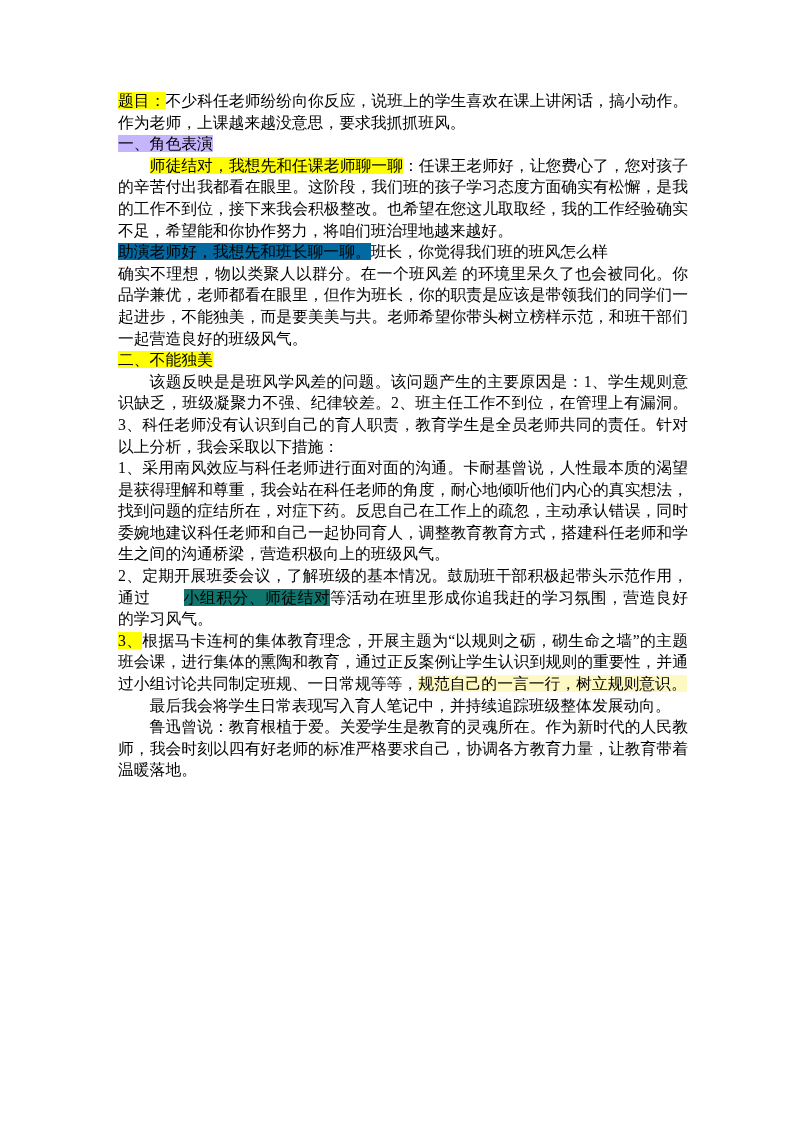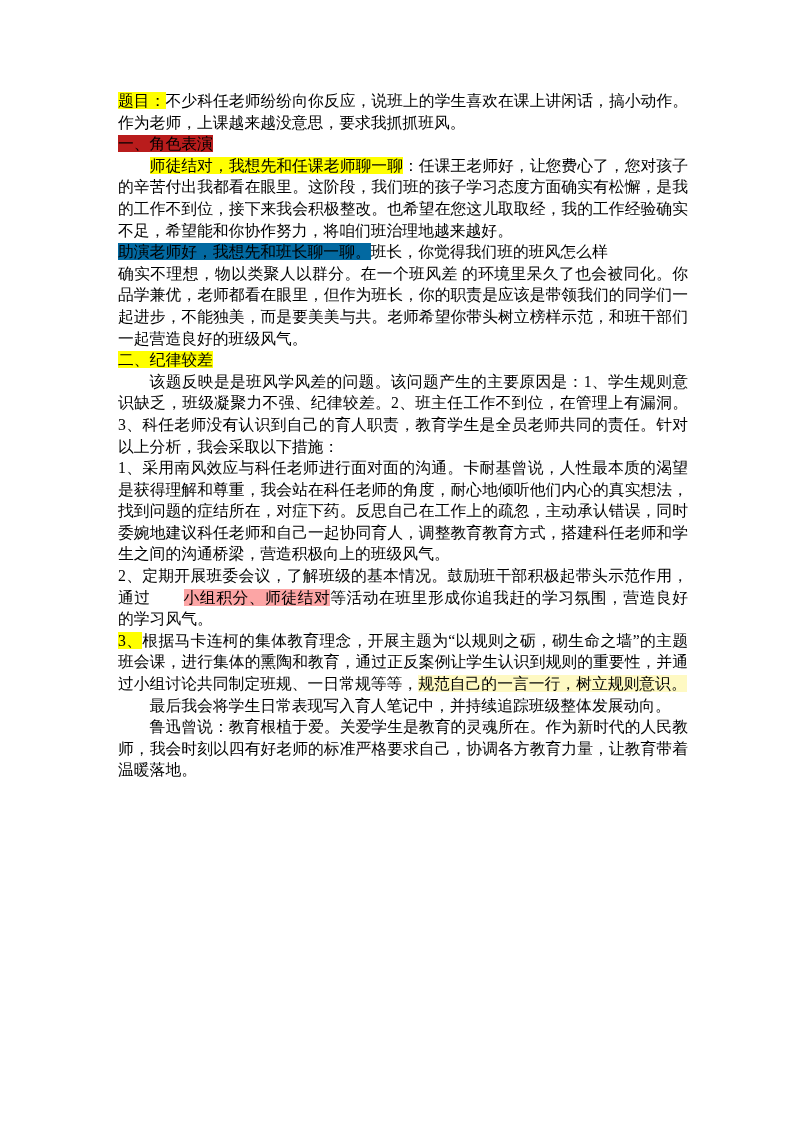--- a/index.html
+++ b/index.html
@@ -37,25 +37,25 @@
   .hl {
     background-color: #ffff00;
   }
 </style>
 </head>
 <body>
 
 <div class="page" style="background: rgb(255, 255, 255);">
   <div class="doc" id="doc" style="color: rgb(0, 0, 0);">
       <p><span class="hl" style="background-color: rgb(255, 255, 0);">题目：</span><span>不少科任老师纷纷向你反应，说班上的学生喜欢在课上讲闲话，搞小动作。作为老师，上课越来越没意思，要求我抓抓班风。</span></p>
-      <p><span class="hl" style="background-color: #b91c1c;">一、角色表演</span></p>
+      <p><span class="hl" style="background-color: #c4b5fd;">一、角色表演</span></p>
       <p class="indent"><span class="hl" style="background-color: rgb(255, 255, 0);">师徒结对，我想先和任课老师聊一聊</span><span>：任课王老师好，让您费心了，您对孩子的辛苦付出我都看在眼里。这阶段，我们班的孩子学习态度方面确实有松懈，是我的工作不到位，接下来我会积极整改。也希望在您这儿取取经，我的工作经验确实不足，希望能和你协作努力，将咱们班治理地越来越好。</span></p>
       <p><span class="hl" style="background-color: #0369a1;">助演老师好，我想先和班长聊一聊。</span><span>班长，你觉得我们班的班风怎么样</span></p>
       <p><span>确实不理想，物以类聚人以群分。在一个班风差 的环境里呆久了也会被同化。你品学兼优，老师都看在眼里，但作为班长，你的职责是应该是带领我们的同学们一起进步，不能独美，而是要美美与共。老师希望你带头树立榜样示范，和班干部们一起营造良好的班级风气。</span></p>
-      <p><span class="hl" style="background-color: rgb(255, 255, 0);">二、纪律较差</span></p>
+      <p><span class="hl" style="background-color: rgb(255, 255, 0);">二、不能独美</span></p>
       <p class="indent"><span>该题反映是是班风学风差的问题。该问题产生的主要原因是：1、学生规则意识缺乏，班级凝聚力不强、纪律较差。2、班主任工作不到位，在管理上有漏洞。3、科任老师没有认识到自己的育人职责，教育学生是全员老师共同的责任。针对以上分析，我会采取以下措施：</span></p>
       <p><span>1、采用南风效应与科任老师进行面对面的沟通。卡耐基曾说，人性最本质的渴望是获得理解和尊重，我会站在科任老师的角度，耐心地倾听他们内心的真实想法，找到问题的症结所在，对症下药。反思自己在工作上的疏忽，主动承认错误，同时委婉地建议科任老师和自己一起协同育人，调整教育教育方式，搭建科任老师和学生之间的沟通桥梁，营造积极向上的班级风气。</span></p>
-      <p><span>2、定期开展班委会议，了解班级的基本情况。鼓励班干部积极起带头示范作用，通过</span><span class="hl" style="background-color: #fca5a5; margin-left: 33px;">小组积分、师徒结对</span><span>等活动在班里形成你追我赶的学习氛围，营造良好的学习风气。</span></p>
+      <p><span>2、定期开展班委会议，了解班级的基本情况。鼓励班干部积极起带头示范作用，通过</span><span class="hl" style="background-color: #0f766e; margin-left: 33px;">小组积分、师徒结对</span><span>等活动在班里形成你追我赶的学习氛围，营造良好的学习风气。</span></p>
       <p><span class="hl" style="background-color: rgb(255, 255, 0);">3、</span><span>根据马卡连柯的集体教育理念，开展主题为“以规则之砺，砌生命之墙”的主题班会课，进行集体的熏陶和教育，通过正反案例让学生认识到规则的重要性，并通过小组讨论共同制定班规、一日常规等等，</span><span class="hl" style="background-color: #fef9c3;">规范自己的一言一行，树立规则意识。</span></p>
       <p class="indent"><span>最后我会将学生日常表现写入育人笔记中，并持续追踪班级整体发展动向。</span></p>
       <p class="indent"><span>鲁迅曾说：教育根植于爱。关爱学生是教育的灵魂所在。作为新时代的人民教师，我会时刻以四有好老师的标准严格要求自己，协调各方教育力量，让教育带着温暖落地。</span></p>
     </div>
 </div>
 
 </body></html>

